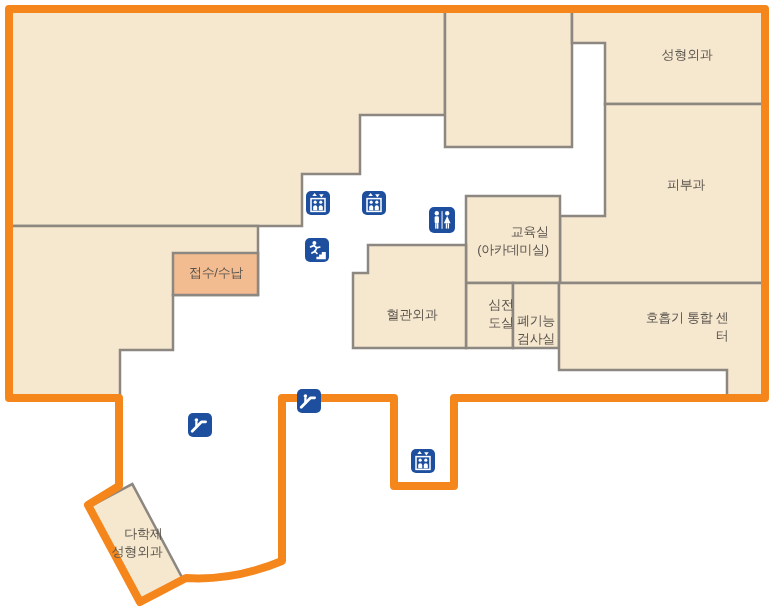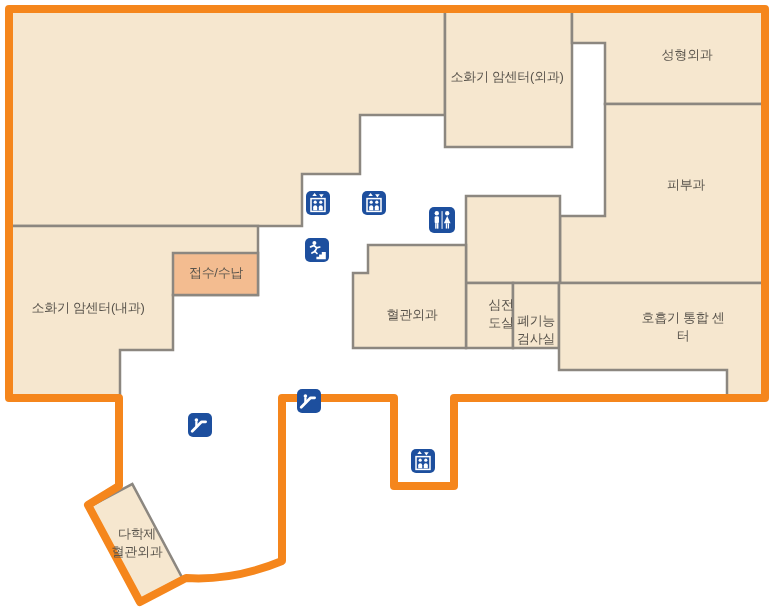--- a/index.html
+++ b/index.html
@@ -2,21 +2,21 @@
 <html><head>
 <meta charset="utf-8">
 <style>
   html,body{margin:0;padding:0;background:#ffffff;}
   .stage{position:relative;width:774px;height:609px;background:#ffffff;overflow:hidden;
          font-family:"Liberation Sans","DejaVu Sans",sans-serif;}
   .plan{position:absolute;left:0;top:0;width:774px;height:609px;}
   .room{fill:#F6E7CF;stroke:#8C8780;stroke-width:2.5px;}
   .reception{fill:#F3BC90;stroke:#8C8780;stroke-width:2.5px;}
   .outline{fill:none;stroke:#F5861C;stroke-width:8px;stroke-linejoin:round;stroke-linecap:round;}
-  .label{position:absolute;transform:translate(-50%,-50%);text-align:center;
+  .label{position:absolute;transform:translate(-50%,-50%);text-align:right;
          white-space:pre-line;font-size:13px;line-height:1.42;letter-spacing:-0.3px;
          color:#59544C;z-index:3;pointer-events:none;}
   .icon{position:absolute;width:24px;height:24px;background:#1D4F9E;border-radius:5px;z-index:4;}
   .icon svg{position:absolute;left:0;top:0;width:100%;height:100%;}
   .icon svg *{fill:#ffffff;}
   .icon svg .st{fill:none;stroke:#ffffff;}
 </style>
 </head>
 <body>
 
@@ -33,33 +33,33 @@
     <polygon class="room" points="513,283 559,283 559,348 513,348"></polygon>
     <polygon class="room" points="559,283 765,283 765,399 727,399 727,370 559,370"></polygon>
     <polygon class="room" points="368,245 466,245 466,348 353,348 353,273 368,273"></polygon>
     <polygon class="room" points="9,226 258,226 258,295 173,295 173,350 120,350 120,399 9,399"></polygon>
     <rect class="reception" x="173" y="253" width="85" height="42"></rect>
     <rect class="room" x="112" y="489" width="48" height="106" transform="rotate(-28 136 542)"></rect>
 
     <path class="outline" d="M9 9 H765 V398 H454 V486 H394 V398 H282 V561 Q234 581 186 578 L140 602 L88 505 L119 486 V398 H9 Z"></path>
   </svg>
 
-  <div class="label" style="left:507px;top:77px">소화기 암센터(외과)</div>
   <div class="label" style="left:687px;top:55px">성형외과</div>
   <div class="label" style="left:686px;top:185px">피부과</div>
+  <div class="label" style="left:513px;top:241px">교육실
+(아카데미실)</div>
   <div class="label" style="left:412px;top:315px">혈관외과</div>
   <div class="label" style="left:501px;top:314px">심전
 도실</div>
   <div class="label" style="left:536px;top:330px">폐기능
 검사실</div>
   <div class="label" style="left:683px;top:327px">호흡기 통합 센터</div>
-  <div class="label" style="left:88px;top:308px">소화기 암센터(내과)</div>
   <div class="label" style="left:216px;top:273px">접수/수납</div>
   <div class="label" style="left:137px;top:543px">다학제
-혈관외과</div>
+성형외과</div>
 
   <div class="icon" style="left:306px;top:191px">
     <svg viewBox="0 0 24 24">
       <path d="M8.6 1.9 10.9 5H6.3Z"></path>
         <path d="M15.4 6.4 13.1 3.3h4.6Z"></path>
       <rect class="st" x="5" y="7.6" width="14" height="12.8" stroke-width="1.5"></rect>
       <circle cx="9.2" cy="11.2" r="1.6"></circle>
         <path d="M7.2 19.2v-3c0-1.1.9-2 2-2s2 .9 2 2v3z"></path>
       <circle cx="14.8" cy="11.2" r="1.6"></circle>
         <path d="M12.8 19.2v-3c0-1.1.9-2 2-2s2 .9 2 2v3z"></path>

